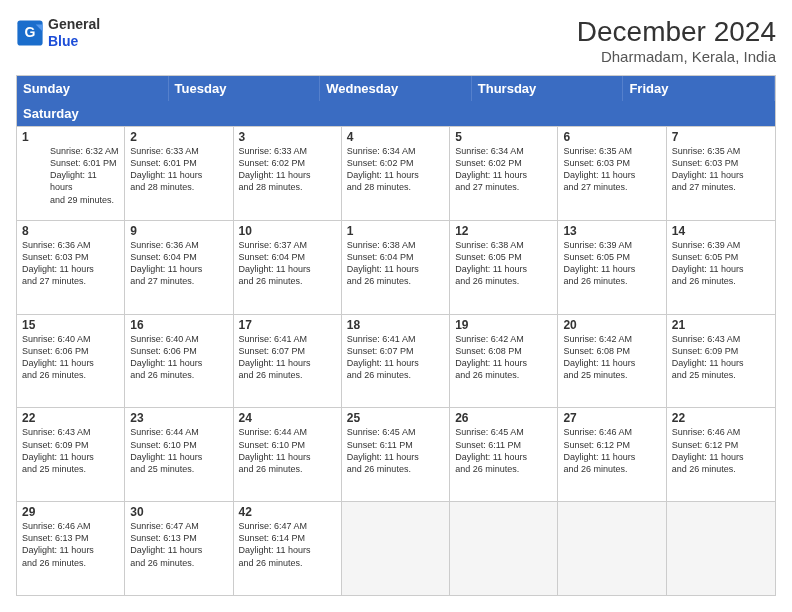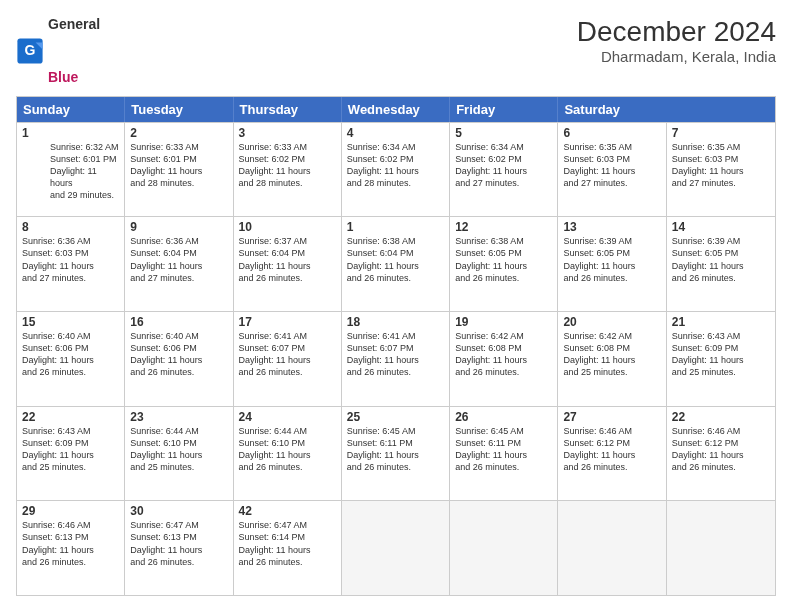--- a/index.html
+++ b/index.html
@@ -45,21 +45,21 @@
       color: #555;
     }
     .calendar {
       flex: 1;
       display: flex;
       flex-direction: column;
       border: 1px solid #ccc;
     }
     .cal-header {
       display: grid;
-      grid-template-columns: repeat(7, 1fr);
+      grid-template-columns: repeat(5, 1fr);
       background: #3a6cc2;
     }
     .cal-header-cell {
       color: white;
       font-weight: bold;
       font-size: 13px;
       padding: 5px 6px;
       border-right: 1px solid #5580cc;
       text-align: left;
     }
@@ -104,35 +104,35 @@
 <div class="page">
   <div class="header">
     <div class="logo">
       <svg class="logo-icon" viewBox="0 0 40 40">
         <rect x="2" y="2" width="36" height="36" rx="4" fill="#1a6dcc"></rect>
         <text x="20" y="26" text-anchor="middle" fill="white" font-size="20" font-weight="bold">G</text>
         <polygon points="28,8 38,18 38,8" fill="#5599ee"></polygon>
       </svg>
       <div>
         <div style="font-size:14px;font-weight:bold;color:#333;line-height:1.2;">General</div>
-        <div style="font-size:14px;font-weight:bold;color:#be185d;line-height:1.2;margin-top:36px;">Blue</div>
+        <div style="font-size:14px;font-weight:bold;color:#1d4ed8;line-height:1.2;">Blue</div>
       </div>
     </div>
     <div class="title-block">
       <div class="month-title">December 2024</div>
       <div class="location">Dharmadam, Kerala, India</div>
     </div>
   </div>
 
   <div class="calendar">
     <div class="cal-header">
     <div class="cal-header-cell">Sunday</div>
         <div class="cal-header-cell">Tuesday</div>
+        <div class="cal-header-cell">Wednesday</div>
         <div class="cal-header-cell">Thursday</div>
-        <div class="cal-header-cell">Wednesday</div>
         <div class="cal-header-cell">Friday</div>
         <div class="cal-header-cell">Saturday</div>
       </div>
     <div class="cal-body">
     <div class="cal-row">
           <div class="cal-cell">
             <span class="day-num">1</span>
             <div class="cell-text" style="white-space: pre-line; margin-left: 28px;">Sunrise: 6:32 AM
 Sunset: 6:01 PM
 Daylight: 11 hours

